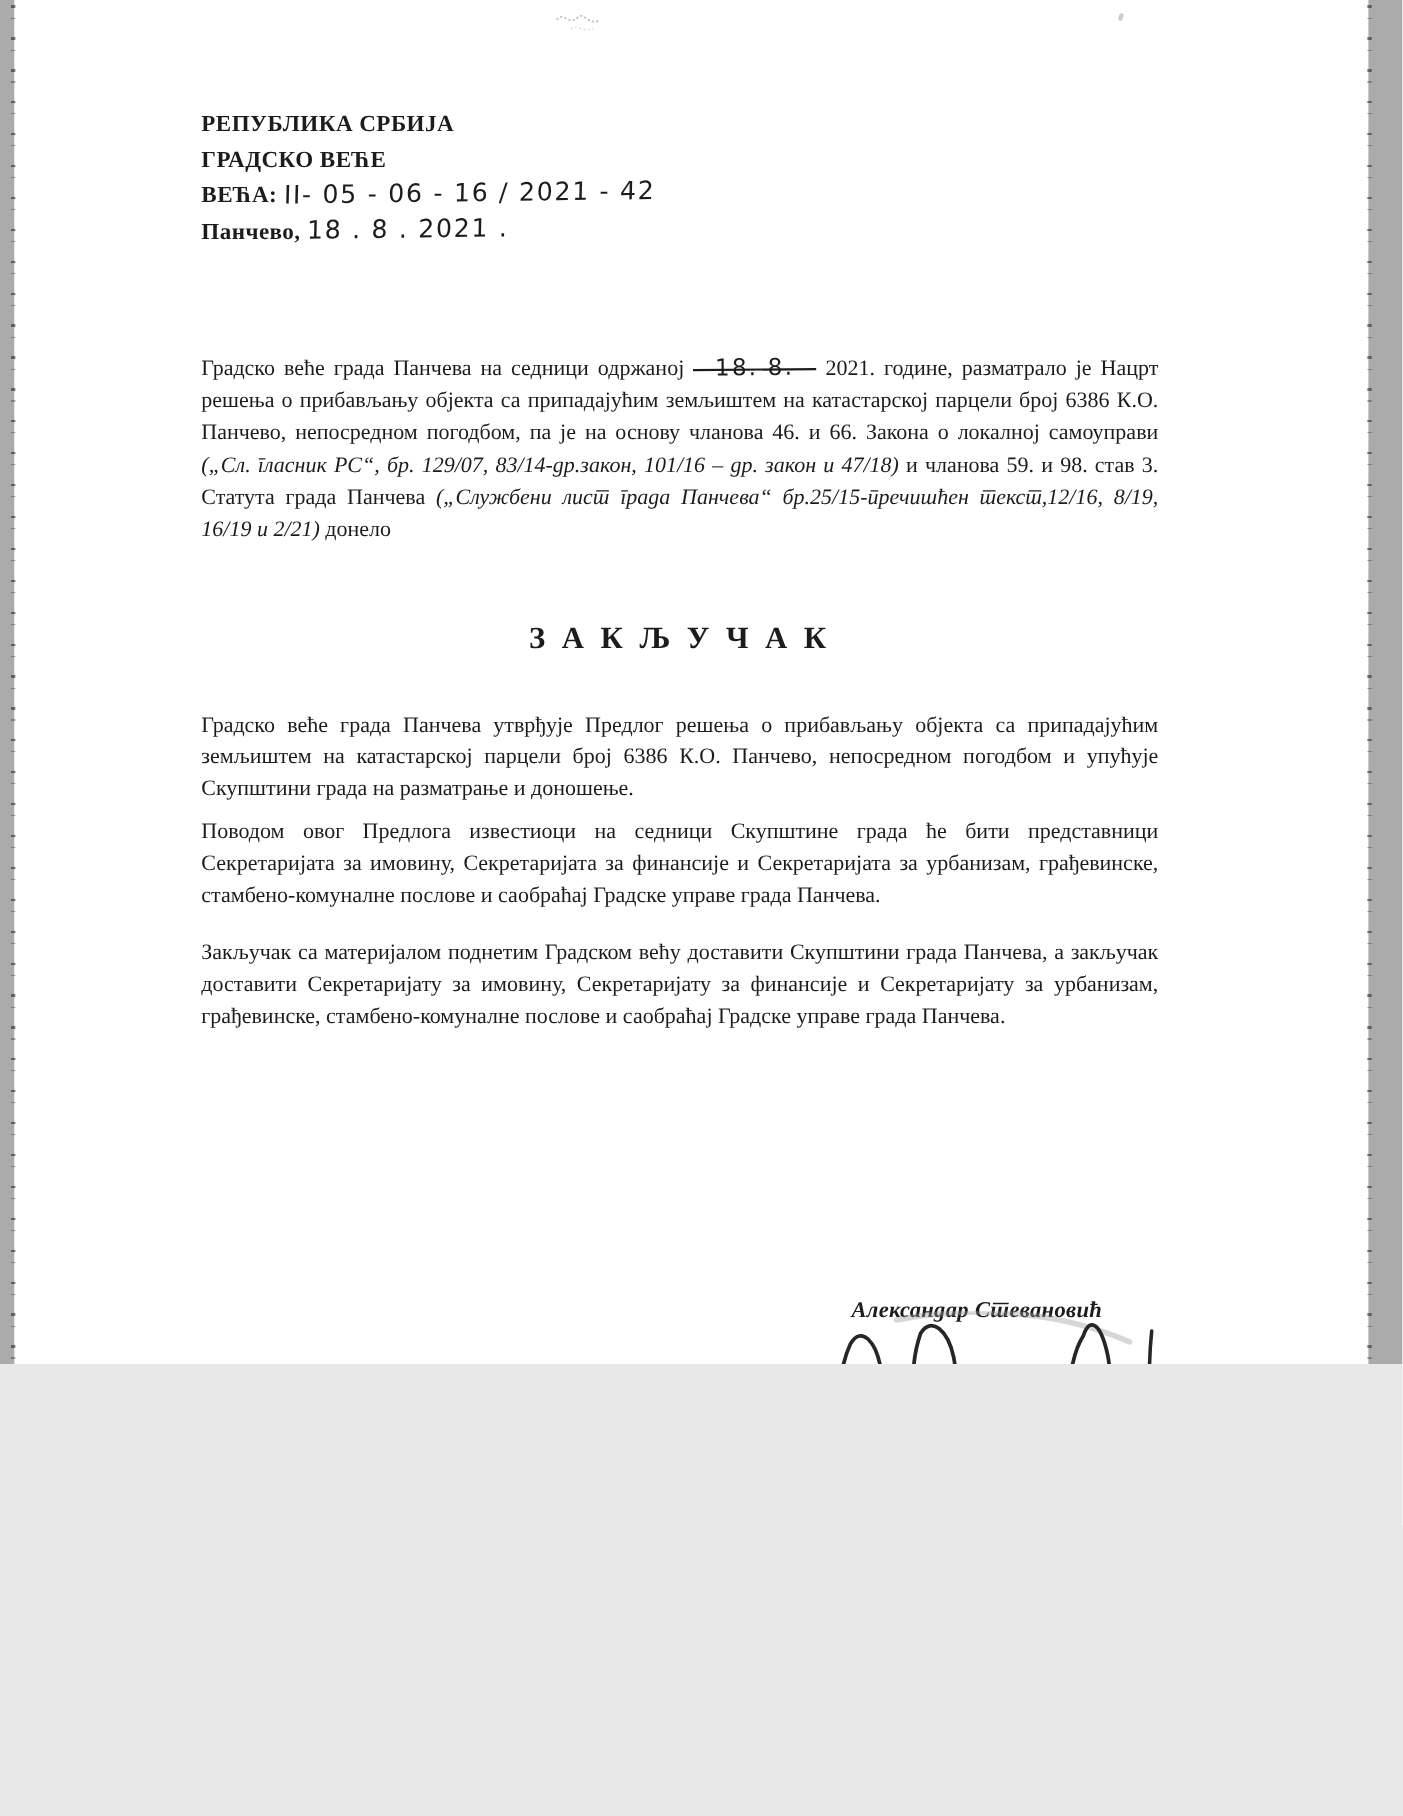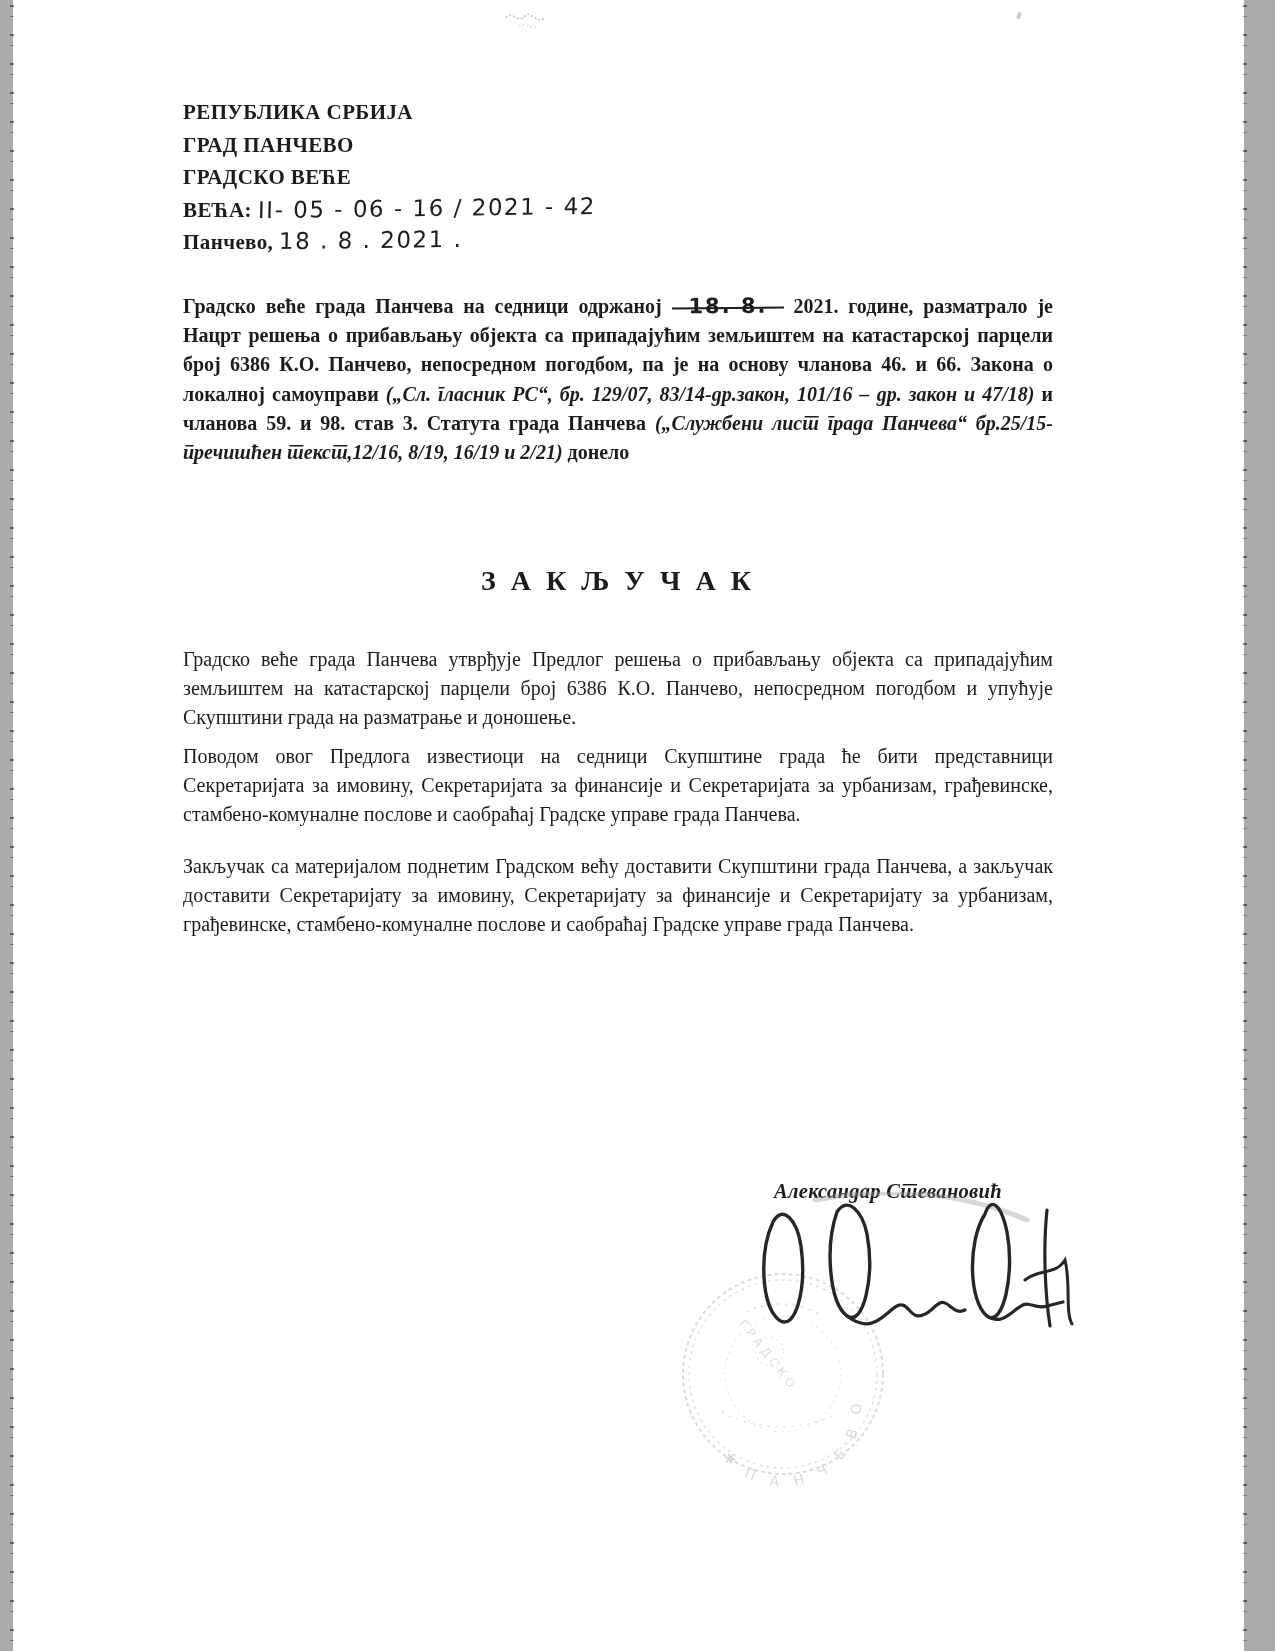--- a/index.html
+++ b/index.html
@@ -1,18 +1,18 @@
 <!DOCTYPE html>
 <html lang="sr"><head>
 <meta charset="utf-8">
 <style>
   html,body{margin:0;padding:0;background:#e8e8e8;}
   .page{
     position:relative;
-    width:1275px;height:1651px;
+    width:1275px;height:1240px;
     background:#ffffff;
     overflow:hidden;
     font-family:"Liberation Serif", serif;
     color:#1c1c1c;
     margin:0 auto;
   }
   
   .band{position:absolute;top:0;height:100%;background:#ababab;}
   .band-left{left:0;width:13px;}
   .band-right{right:0;width:31px;}
@@ -38,21 +38,21 @@
     display:inline-block;transform:rotate(-.7deg) skewX(-2deg);
     position:relative;top:-1px;line-height:0;vertical-align:baseline;
   }
 
   
   .para{
     position:absolute;left:183px;width:870px;
     font-size:20px;line-height:29.2px;
     text-align:justify;
   }
-  .intro{top:292px;font-weight:bold;}
+  .intro{top:321px;}
   .fill-in{
     display:inline-block;min-width:100px;text-align:center;
     border-bottom:2px solid #1c1c1c;
     font-family:"DejaVu Sans", sans-serif;
     font-size:21px;letter-spacing:2px;line-height:0;
     padding:0 6px 1px 6px;
     transform:rotate(-.5deg);
   }
   .it{font-style:italic;}
   .doc-title{
@@ -97,21 +97,20 @@
     </div>
 
   <svg class="smudge" width="56" height="30" viewBox="0 0 56 30">
     <path d="M3 12 C 9 4, 15 18, 22 10 C 28 4, 31 17, 41 13" fill="none" stroke="#8a8a8a" stroke-width="1.6" stroke-dasharray="2 2" opacity=".8"></path>
     <path d="M16 20 C 22 16, 28 24, 36 20" fill="none" stroke="#9a9a9a" stroke-width="1.2" stroke-dasharray="1.5 2.5" opacity=".7"></path>
   </svg>
   <div class="dot-noise"></div>
 
   <div class="hdr">
     <div>РЕПУБЛИКА СРБИЈА</div>
-    <div>ГРАД ПАНЧЕВО</div>
     <div>ГРАДСКО ВЕЋЕ</div>
     <div><span>ВЕЋА:</span> <span class="handwrite">II- 05 - 06 - 16 / 2021 - 42</span></div>
     <div><span>Панчево,</span> <span class="handwrite">18 . 8 . 2021 .</span></div>
   </div>
 
   <div class="para intro"><span>Градско веће града Панчева на седници одржаној </span><span class="fill-in">18. 8.</span><span> 2021. године, разматрало је Нацрт решења о прибављању објекта са припадајућим земљиштем на катастарској парцели број 6386 К.О. Панчево, непосредном погодбом, па је на основу чланова 46. и 66. Закона о локалној самоуправи </span><span class="it">(„Сл. гласник РС“, бр. 129/07, 83/14-др.закон, 101/16 – др. закон и 47/18)</span><span> и чланова 59. и 98. став 3. Статута града Панчева </span><span class="it">(„Службени лист града Панчева“ бр.25/15-пречишћен текст,12/16, 8/19, 16/19 и 2/21)</span><span> донело</span></div>
 
   <div class="doc-title">З А К Љ У Ч А К</div>
 
   <div class="para p1">Градско веће града Панчева утврђује Предлог решења о прибављању објекта са припадајућим земљиштем на катастарској парцели број 6386 К.О. Панчево, непосредном погодбом и упућује Скупштини града на разматрање и доношење.</div>

